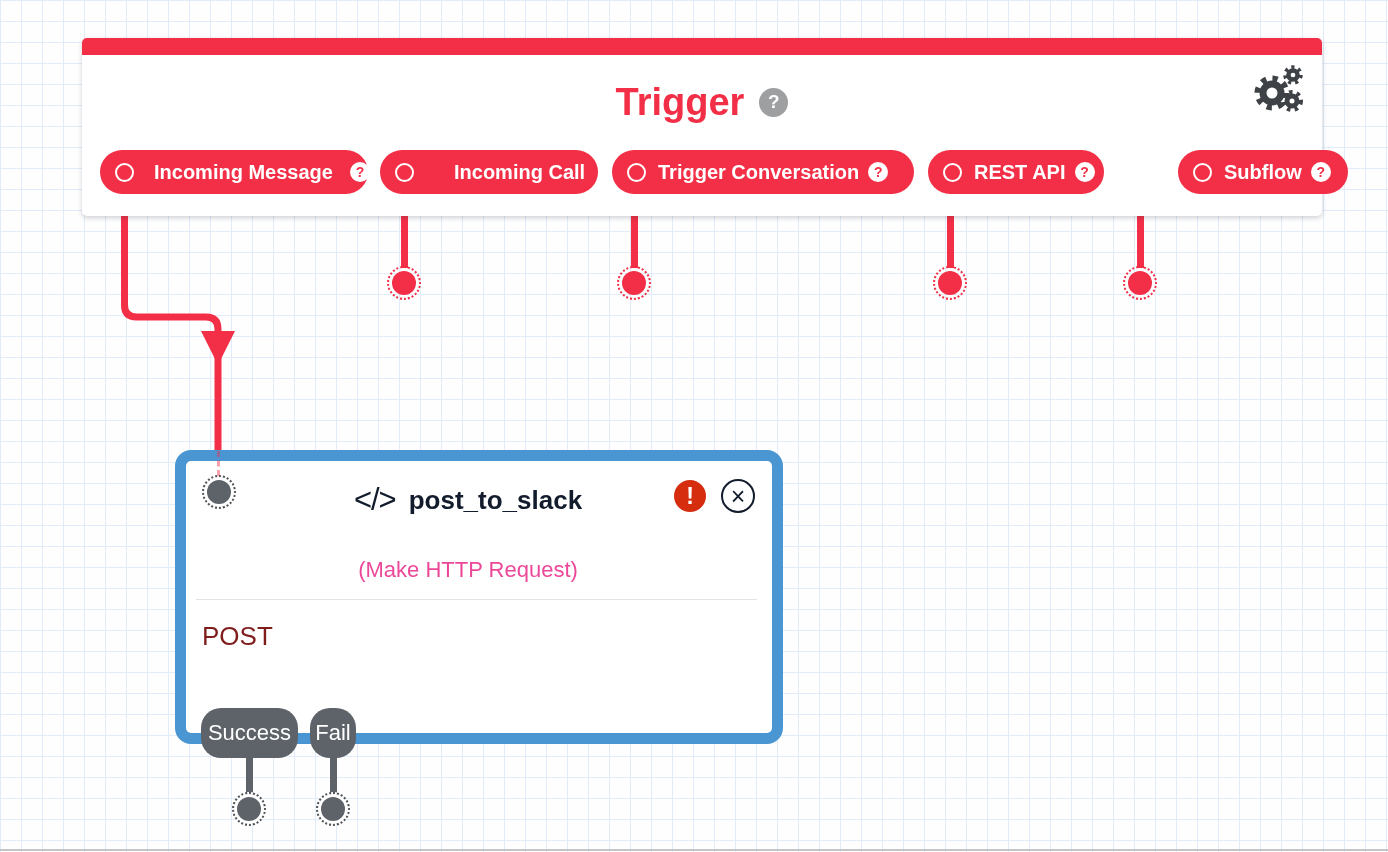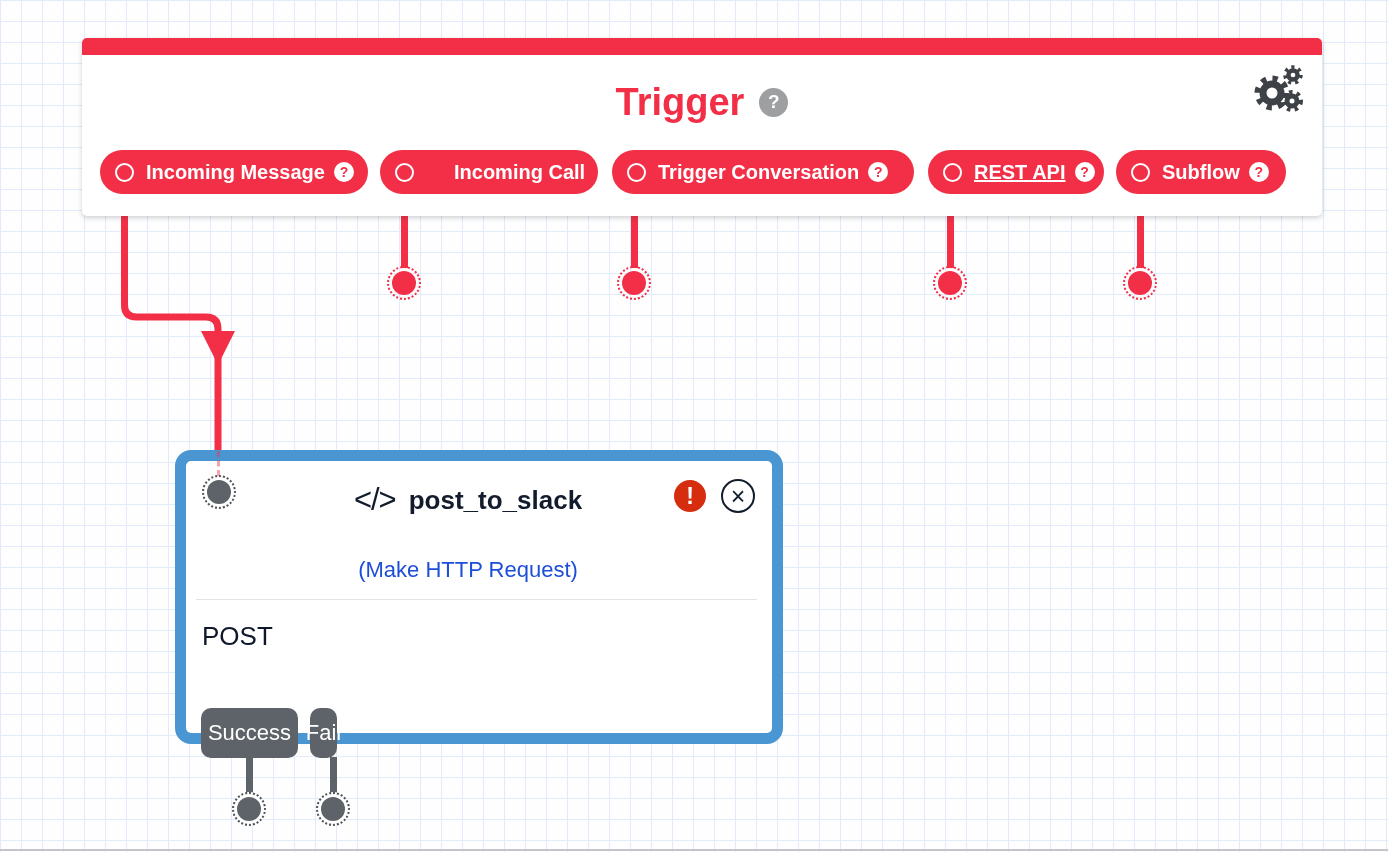--- a/index.html
+++ b/index.html
@@ -61,25 +61,25 @@
   .pill .radio{
     width:19px;height:19px;border:2.5px solid #fff;border-radius:50%;
     box-sizing:border-box;flex:none;
   }
   .pill .pill-label{margin:0 9px 0 12px;}
   .pill .help-circle-white{
     width:20px;height:20px;border-radius:50%;background:#fff;
     color:var(--red);font-size:14px;font-weight:700;
     display:flex;align-items:center;justify-content:center;flex:none;
   }
-  .tab-0{left:18px;width:268px;}
+  .tab-0{left:18px;width:268px;gap:8px;}
   .tab-1{left:298px;width:218px;gap:28px;}
   .tab-2{left:530px;width:302px;}
-  .tab-3{left:846px;width:176px;text-decoration:underline;}
-  .tab-4{left:1034px;width:170px;}
+  .tab-3{left:846px;width:176px;}
+  .tab-4{left:1096px;width:170px;}
   
   .stem-red{position:absolute;width:7px;background:var(--red);z-index:1;}
   .dot{
     position:absolute;width:34px;height:34px;border-radius:50%;
     box-sizing:border-box;display:flex;align-items:center;justify-content:center;
     z-index:3;
   }
   .dot-red{border:2px dotted var(--red);}
   .dot-red .fill{width:24px;height:24px;border-radius:50%;background:var(--red);}
   .dot-gray{border:2px dotted #4e5357;background:#fff;}
@@ -104,32 +104,32 @@
     display:flex;align-items:center;justify-content:center;
   }
   .close-btn{
     position:absolute;left:535px;top:18px;width:34px;height:34px;border-radius:50%;
     box-sizing:border-box;border:2.5px solid var(--navy);background:#fff;
     color:var(--navy);font-size:25px;font-weight:400;line-height:1;
     display:flex;align-items:center;justify-content:center;padding:0;
   }
   .node-subtitle{
     position:absolute;left:282px;top:96px;transform:translateX(-50%);
-    font-size:22px;color:#1d4ed8;white-space:nowrap;
+    font-size:22px;color:#ec4899;white-space:nowrap;
   }
   .node-divider{position:absolute;left:10px;top:138px;width:561px;height:1px;background:#e2e3e7;}
-  .node-method{position:absolute;left:16px;top:160px;font-size:26px;color:#0f172a;}
+  .node-method{position:absolute;left:16px;top:160px;font-size:26px;color:#7f1d1d;}
   .out-btn{
-    position:absolute;top:247px;height:50px;border-radius:10px;
+    position:absolute;top:247px;height:50px;border-radius:20px;
     background:var(--gray-btn);color:#fff;font-size:22px;
     display:flex;align-items:center;justify-content:center;
     z-index:4;white-space:nowrap;
   }
   .out-success{left:15px;width:97px;}
-  .out-fail{left:124px;width:27px;}
+  .out-fail{left:124px;width:46px;}
   .stem-gray{position:absolute;width:7px;background:var(--gray-btn);z-index:1;}
   .dashed-in{
     position:absolute;left:217px;top:451px;height:25px;width:0;
     border-left:3px dashed rgba(242,47,70,.45);z-index:5;
   }
   .canvas-bottom-line{
     position:absolute;left:0;right:0;top:849px;height:2px;background:#c3c5c8;z-index:6;
   }
 </style>
 </head>

